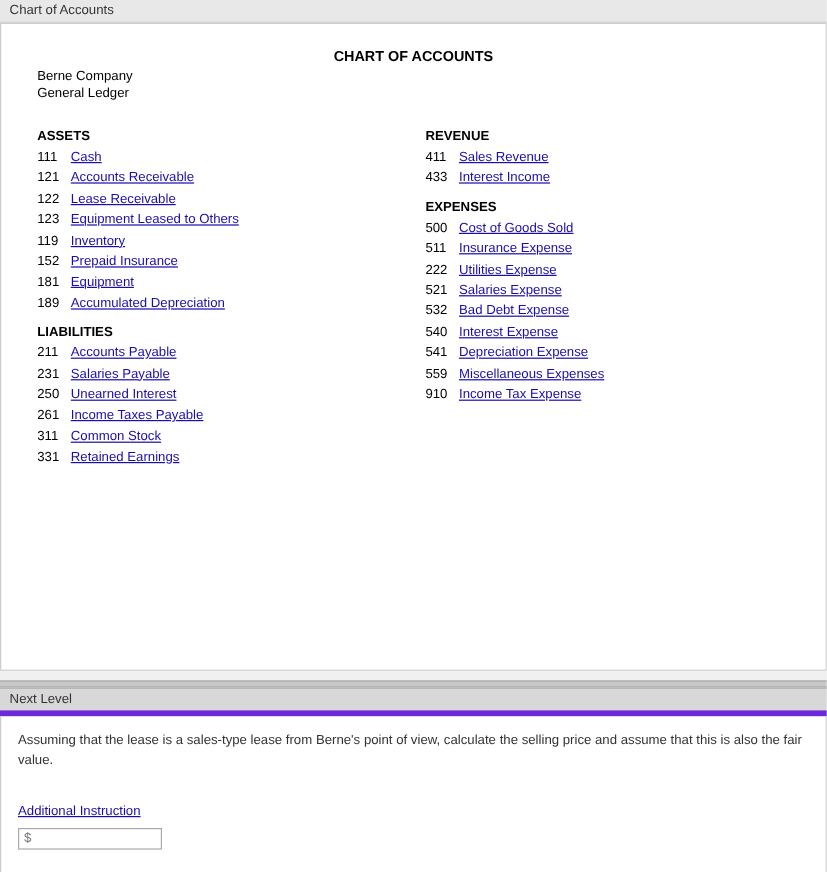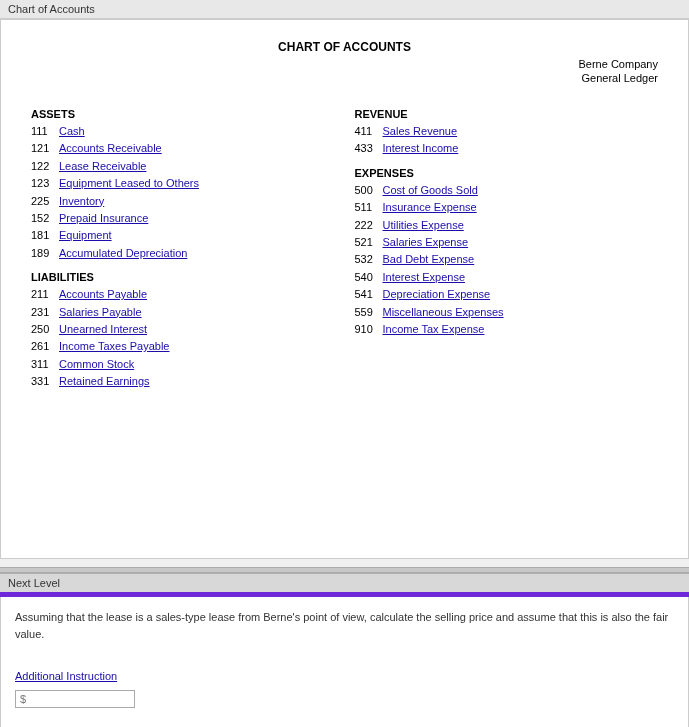--- a/index.html
+++ b/index.html
@@ -23,21 +23,21 @@
       padding: 20px 30px;
       min-height: 540px;
     }
     .chart-title {
       text-align: center;
       font-weight: bold;
       font-size: 12px;
       margin-bottom: 4px;
     }
     .chart-subtitle {
-      text-align: right;
+      text-align: left;
       font-size: 11px;
       margin-bottom: 2px;
     }
     .two-col {
       display: flex;
       margin-top: 14px;
       gap: 0;
     }
     .col-left {
       flex: 1;
@@ -141,21 +141,21 @@
           </div>
           <div class="account-row">
             <span class="account-num">122</span>
             <span class="account-name">Lease Receivable</span>
           </div>
           <div class="account-row">
             <span class="account-num">123</span>
             <span class="account-name">Equipment Leased to Others</span>
           </div>
           <div class="account-row">
-            <span class="account-num">225</span>
+            <span class="account-num">119</span>
             <span class="account-name">Inventory</span>
           </div>
           <div class="account-row">
             <span class="account-num">152</span>
             <span class="account-name">Prepaid Insurance</span>
           </div>
           <div class="account-row">
             <span class="account-num">181</span>
             <span class="account-name">Equipment</span>
           </div>

